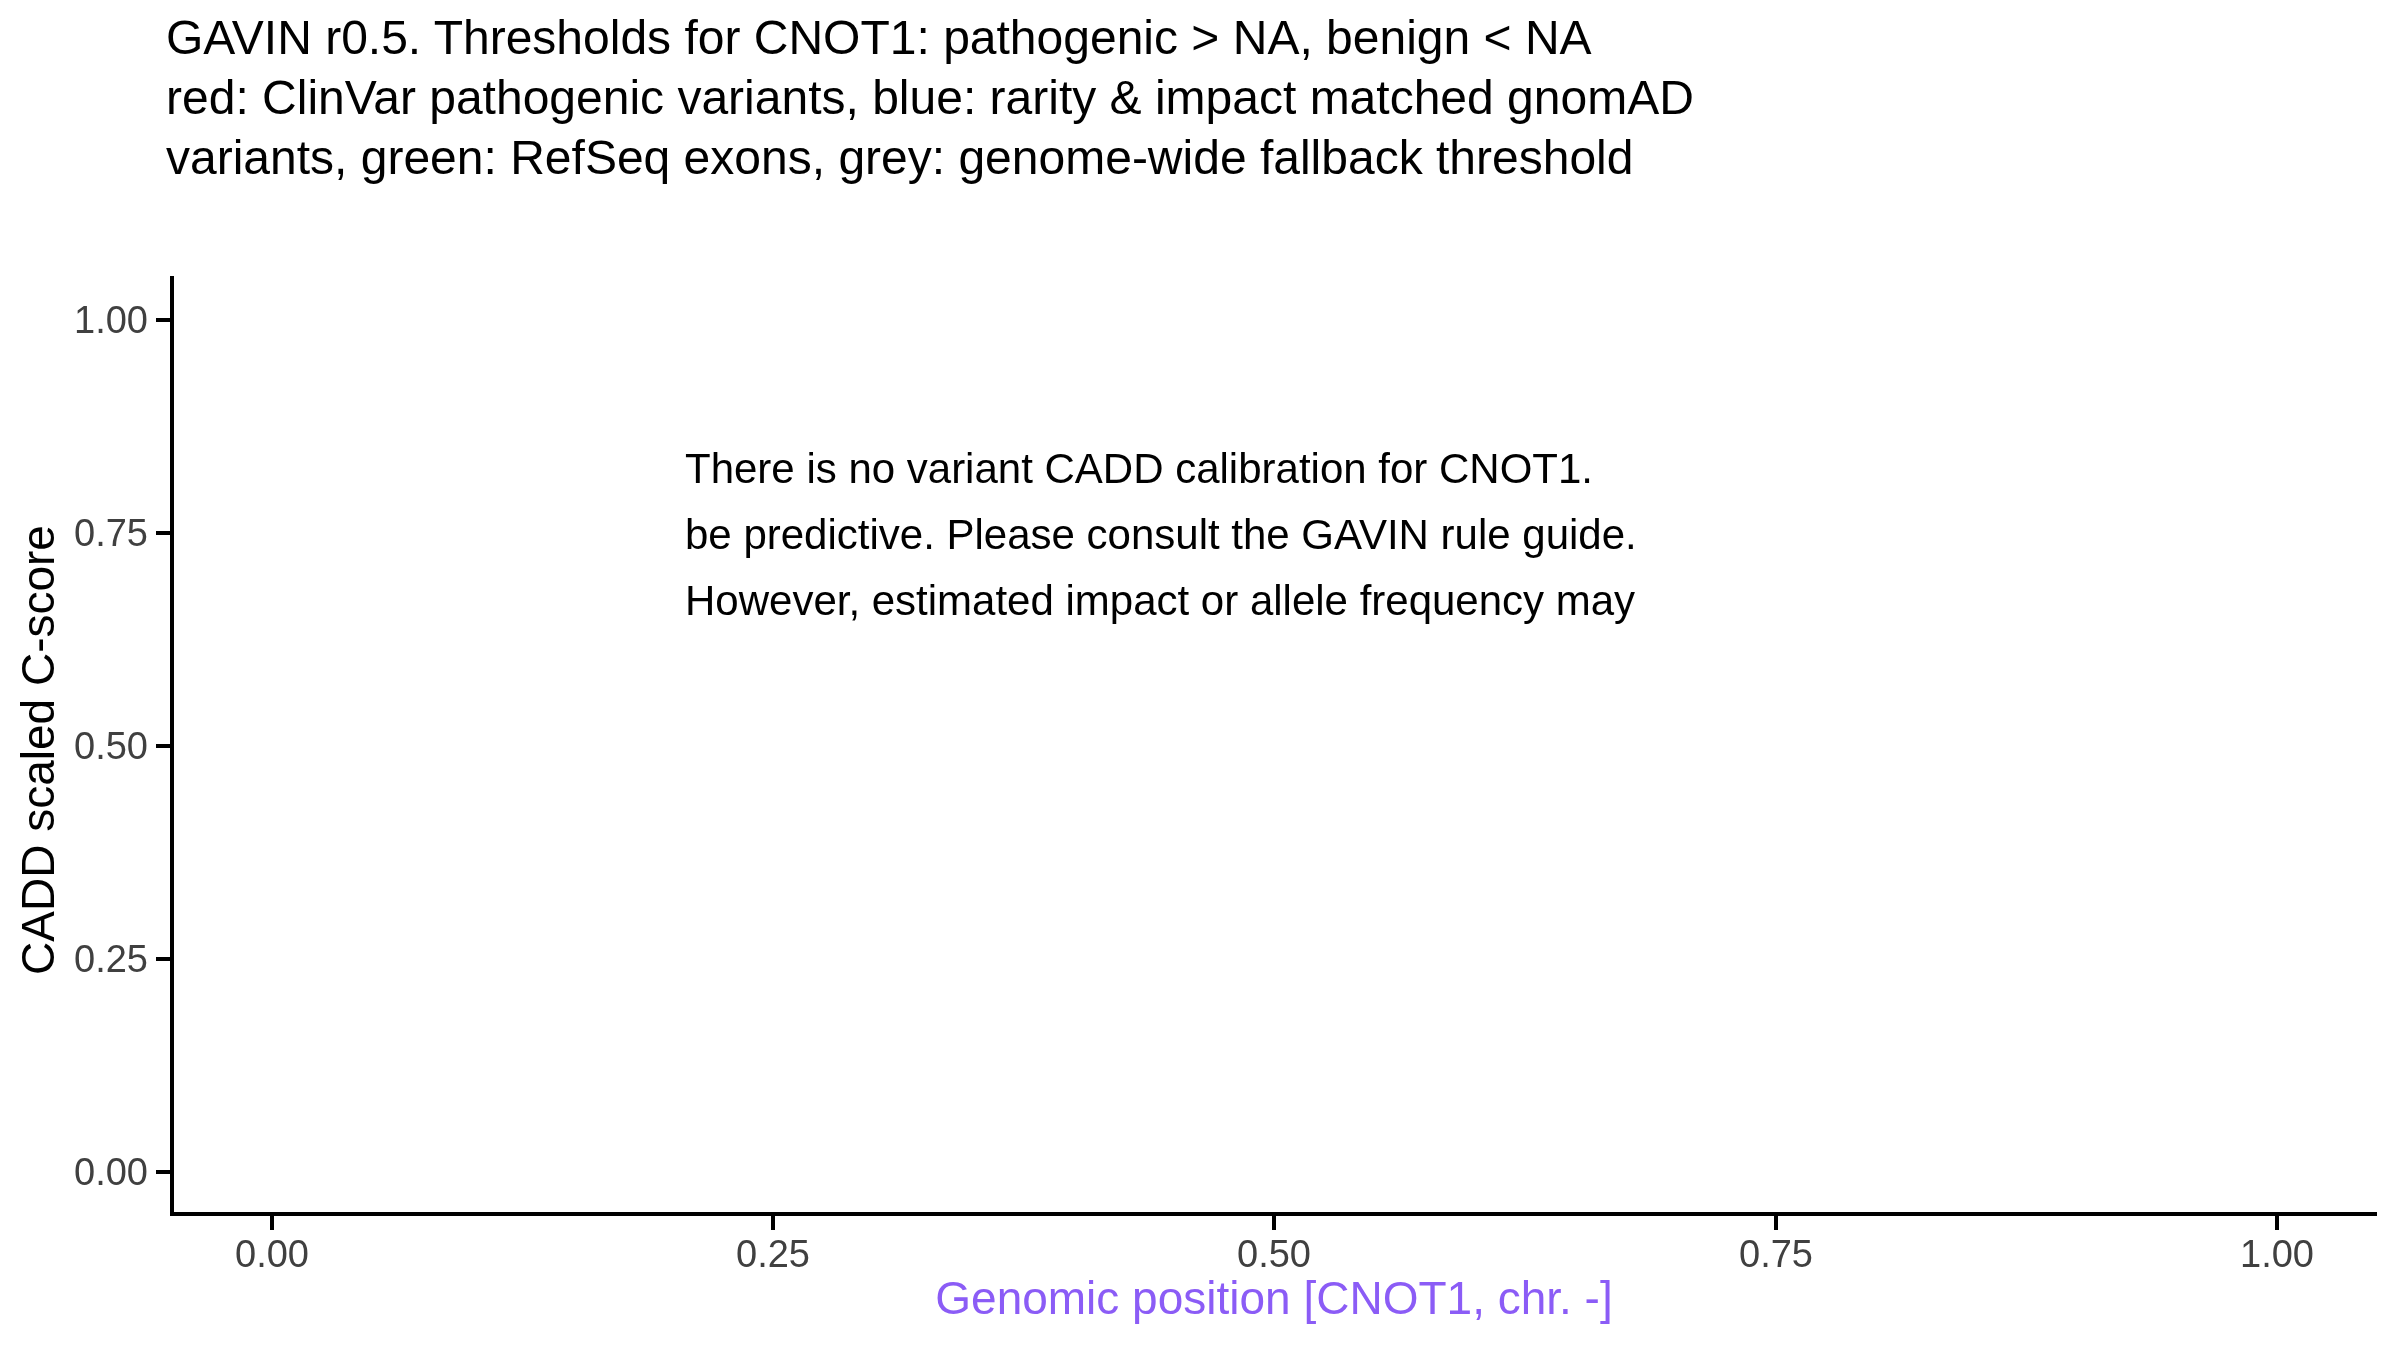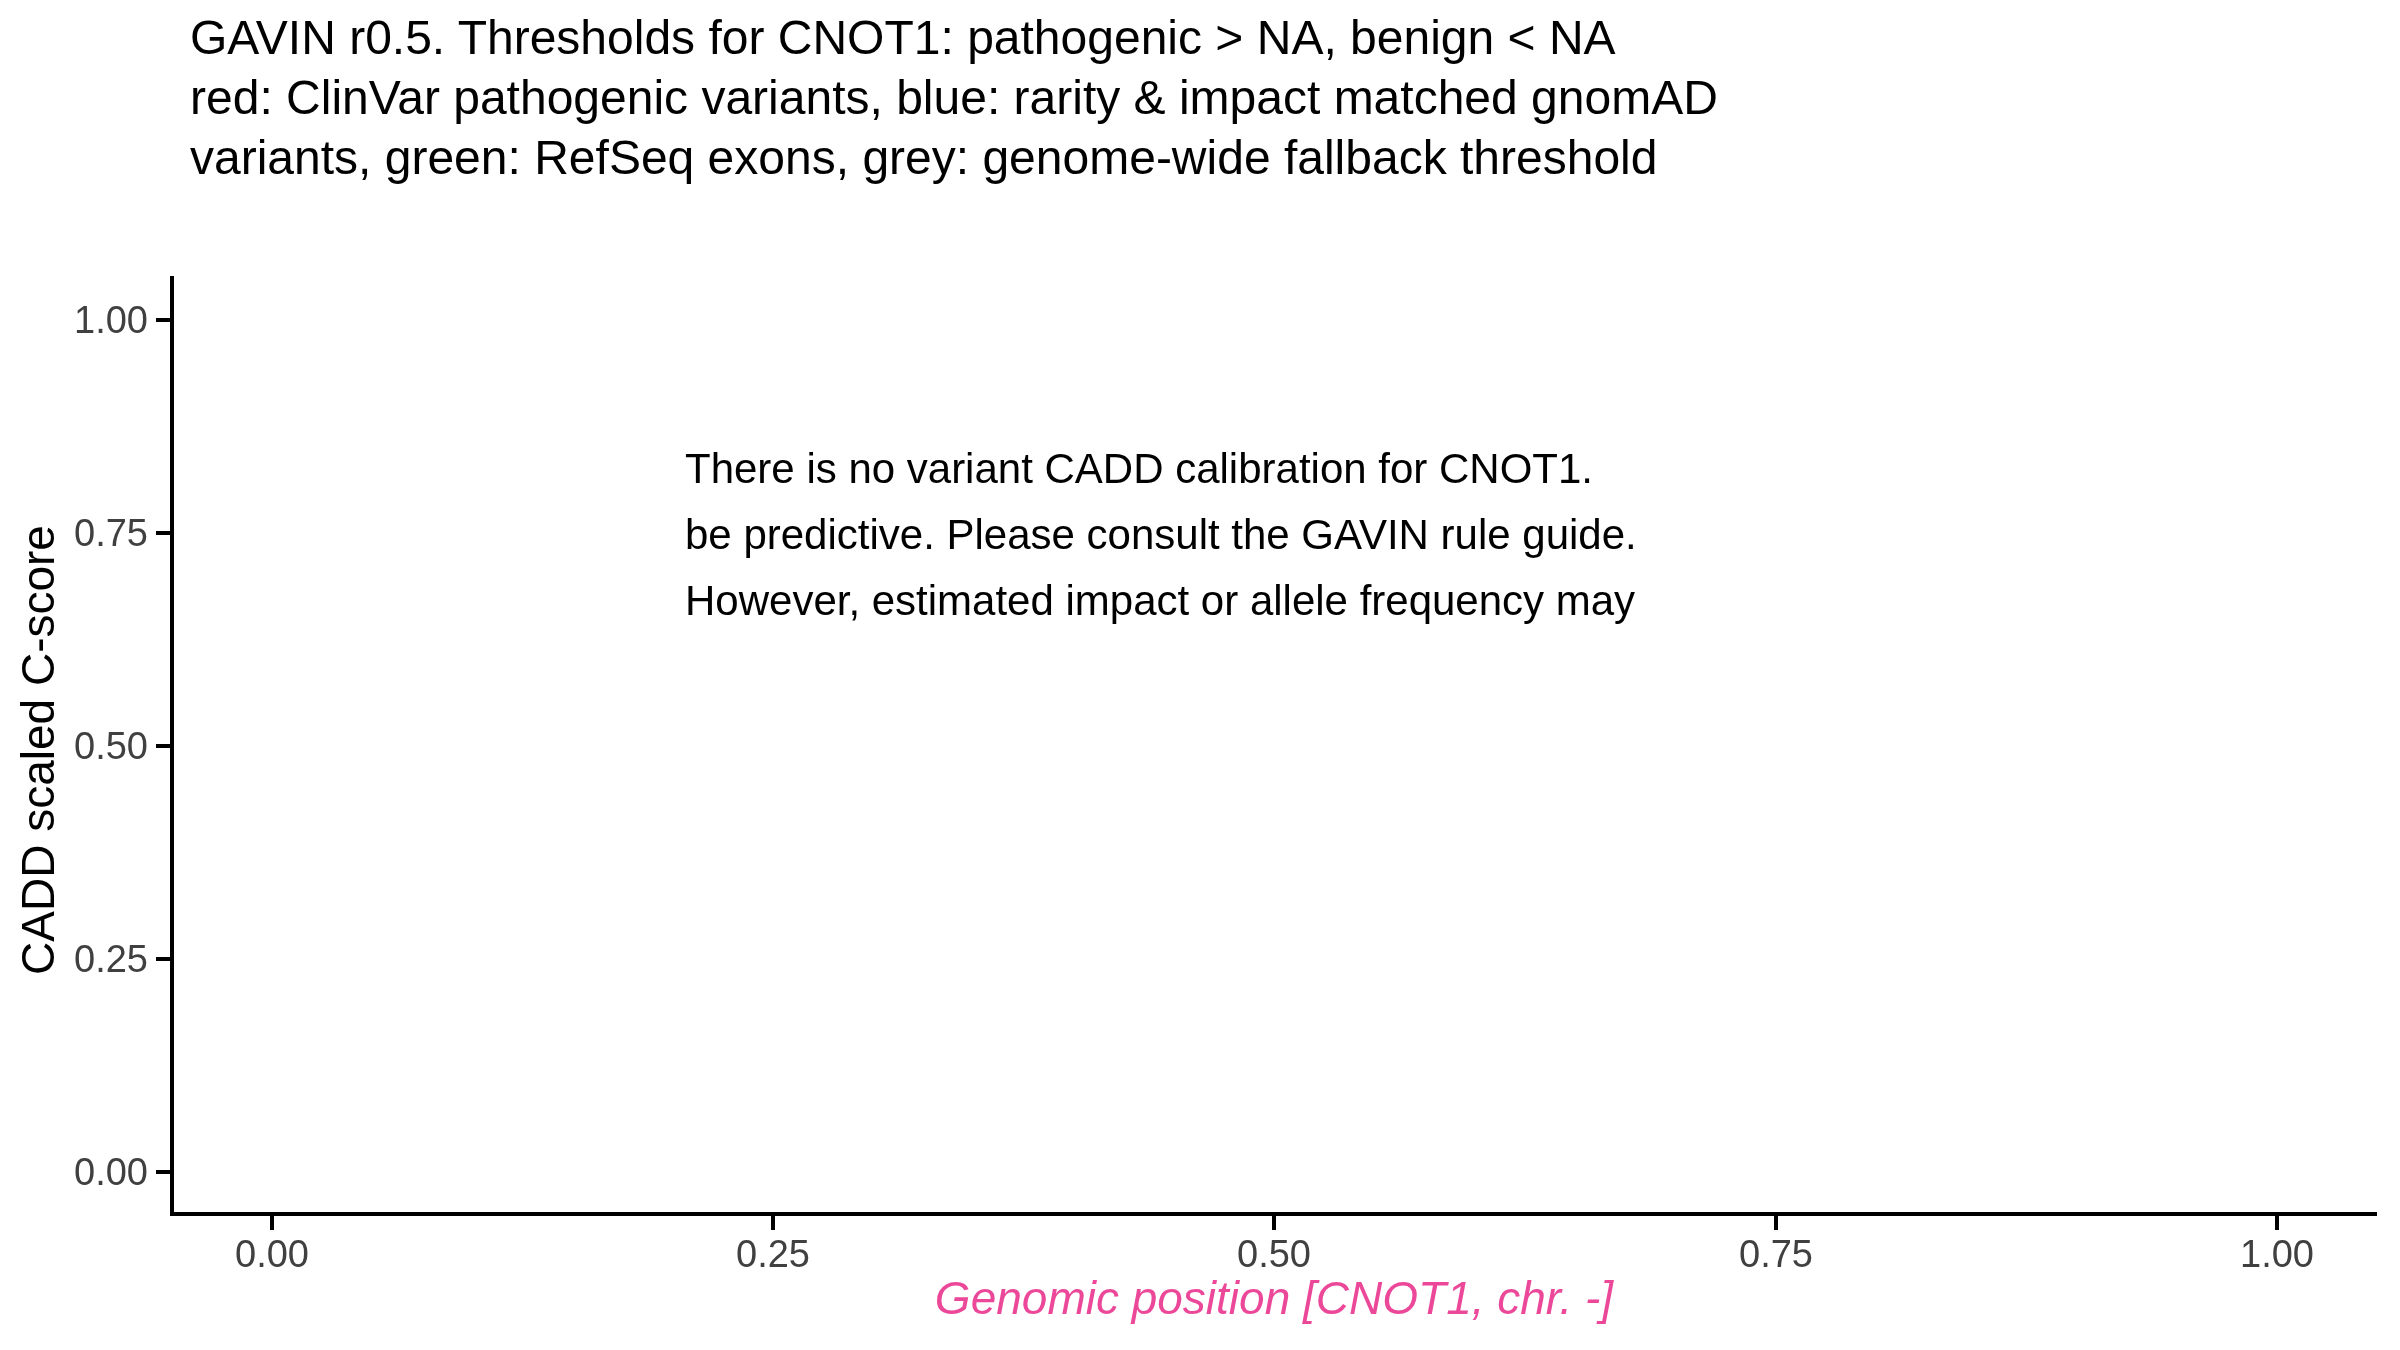--- a/index.html
+++ b/index.html
@@ -16,21 +16,20 @@
     overflow: hidden;
   }
   .chart-title {
     position: absolute;
     left: 166px;
     top: 8px;
     font-size: 48px;
     line-height: 60px;
     color: #000000;
     white-space: nowrap;
-    margin-left: 24px;
   }
   .panel {
     position: absolute;
     left: 172px;
     top: 278px;
     width: 2205px;
     height: 936px;
     background: #ffffff;
   }
   .axis-line-y {
@@ -82,23 +81,22 @@
     color: #404040;
   }
   .x-axis-title {
     position: absolute;
     left: 774px;
     top: 1271px;
     width: 1000px;
     text-align: center;
     font-size: 46px;
     line-height: 54px;
-    color: #ec4899;
+    color: #8b5cf6;
     white-space: nowrap;
-    font-style: italic;
   }
   .y-axis-title {
     position: absolute;
     left: 38px;
     top: 750px;
     transform: translate(-50%, -50%) rotate(-90deg);
     font-size: 46px;
     line-height: 54px;
     color: #000000;
     white-space: nowrap;

